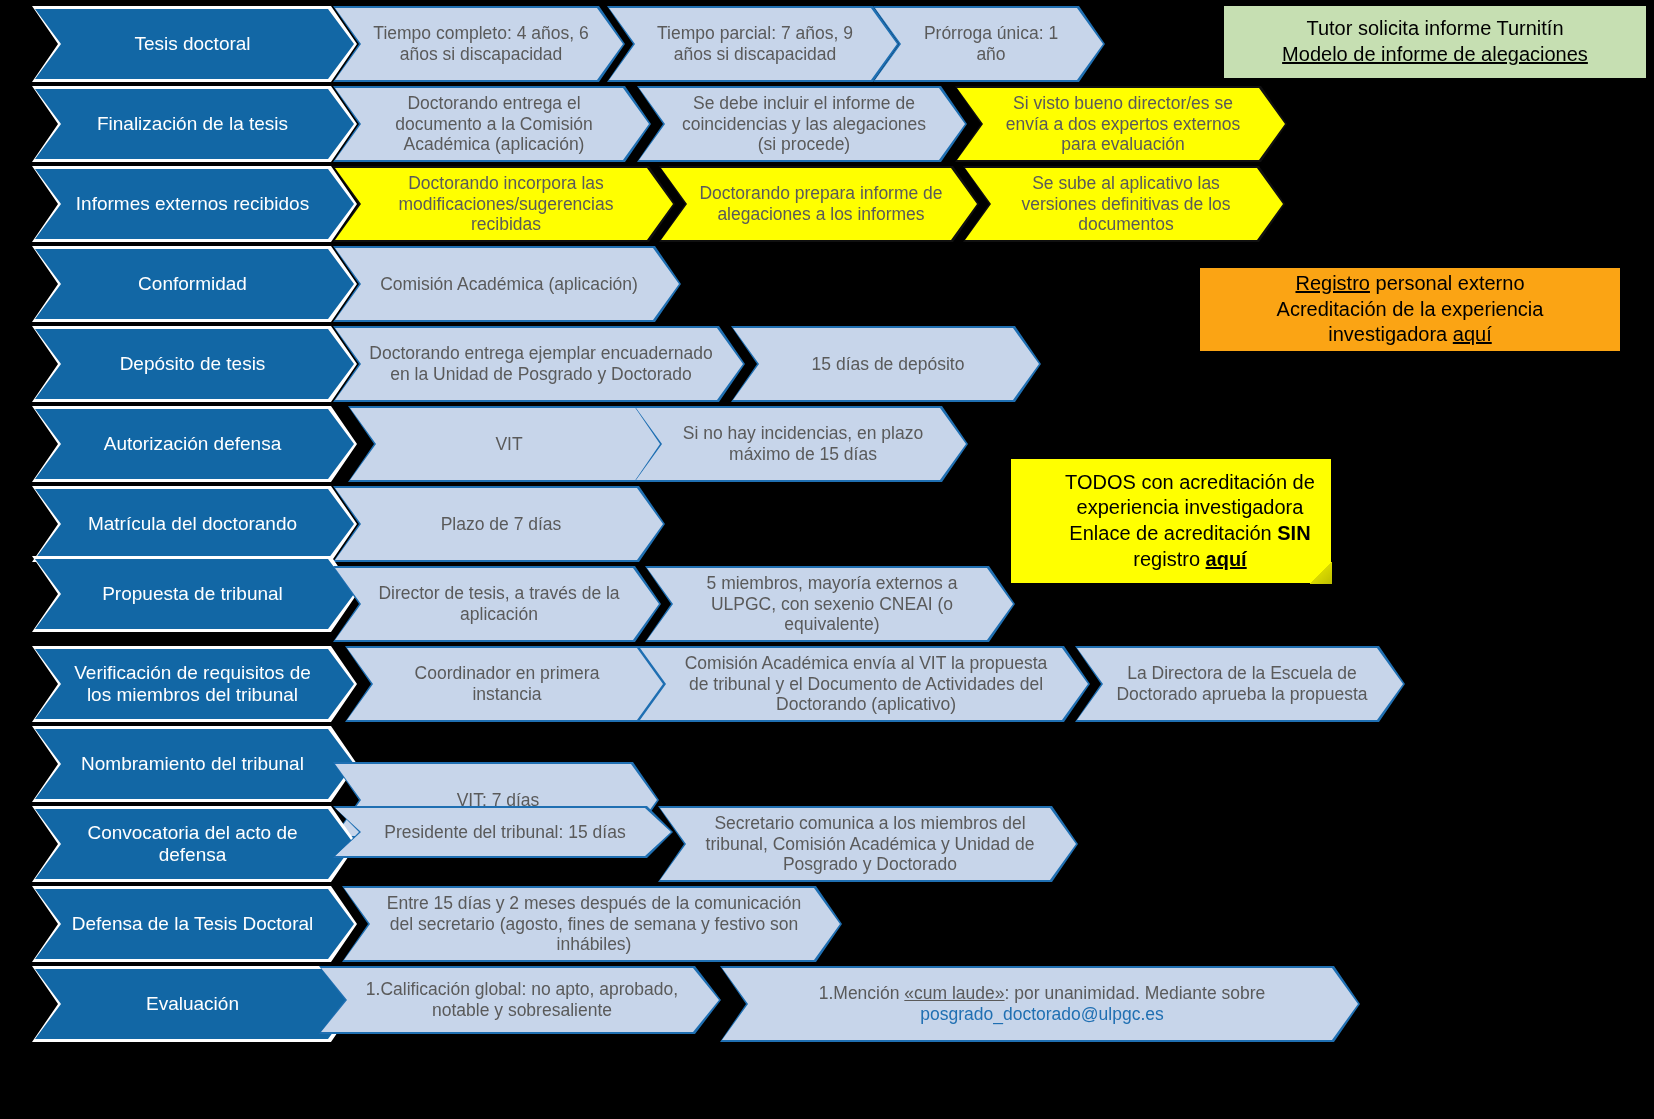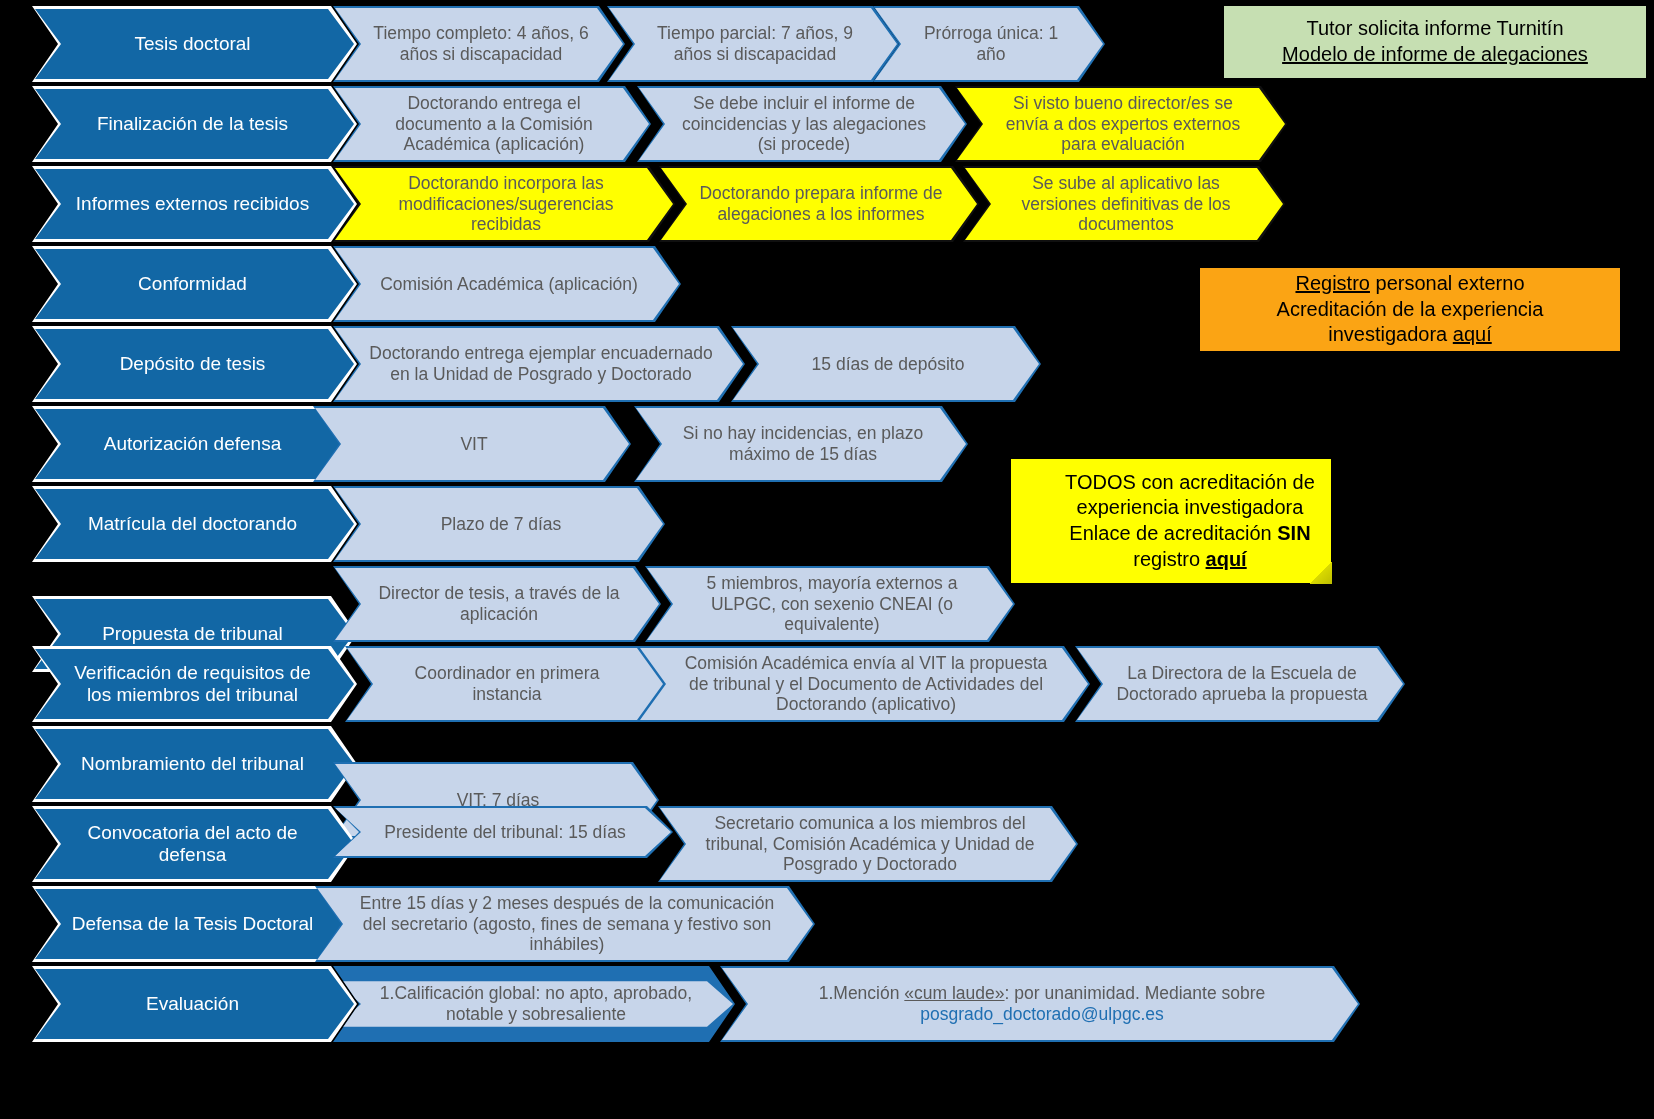--- a/index.html
+++ b/index.html
@@ -199,41 +199,41 @@
       <div class="cwrap" style="position: absolute; left: 731px; top: 326px; width: 310px; height: 76px;">
         <div class="chev lightblue">
           <span class="chev-text">15 días de depósito</span>
         </div>
       </div>
       <div class="label-wrap" style="position: absolute; left: 32px; top: 406px; width: 325px; height: 76px;">
         <div class="chev label">
           <span class="chev-text">Autorización defensa</span>
         </div>
       </div>
-      <div class="cwrap" style="position: absolute; left: 313px; top: 406px; width: 318px; height: 76px;">
+      <div class="cwrap" style="position: absolute; left: 348px; top: 406px; width: 318px; height: 76px;">
         <div class="chev lightblue">
           <span class="chev-text">VIT</span>
         </div>
       </div>
       <div class="cwrap" style="position: absolute; left: 634px; top: 406px; width: 334px; height: 76px;">
         <div class="chev lightblue">
           <span class="chev-text">Si no hay incidencias, en plazo máximo de 15 días</span>
         </div>
       </div>
       <div class="label-wrap" style="position: absolute; left: 32px; top: 486px; width: 325px; height: 76px;">
         <div class="chev label">
           <span class="chev-text">Matrícula del doctorando</span>
         </div>
       </div>
       <div class="cwrap" style="position: absolute; left: 333px; top: 486px; width: 332px; height: 76px;">
         <div class="chev lightblue">
           <span class="chev-text">Plazo de 7 días</span>
         </div>
       </div>
-      <div class="label-wrap" style="position: absolute; left: 32px; top: 596px; width: 325px; height: 76px;">
+      <div class="label-wrap" style="position: absolute; left: 32px; top: 556px; width: 325px; height: 76px;">
         <div class="chev label">
           <span class="chev-text">Propuesta de tribunal</span>
         </div>
       </div>
       <div class="cwrap" style="position: absolute; left: 333px; top: 566px; width: 328px; height: 76px;">
         <div class="chev lightblue">
           <span class="chev-text">Director de tesis, a través de la aplicación</span>
         </div>
       </div>
       <div class="cwrap" style="position: absolute; left: 645px; top: 566px; width: 370px; height: 76px;">
@@ -284,31 +284,31 @@
       <div class="cwrap" style="position: absolute; left: 658px; top: 806px; width: 420px; height: 76px;">
         <div class="chev lightblue">
           <span class="chev-text">Secretario comunica a los miembros del tribunal, Comisión Académica y Unidad de Posgrado y Doctorado</span>
         </div>
       </div>
       <div class="label-wrap" style="position: absolute; left: 32px; top: 886px; width: 325px; height: 76px;">
         <div class="chev label">
           <span class="chev-text">Defensa de la Tesis Doctoral</span>
         </div>
       </div>
-      <div class="cwrap" style="position: absolute; left: 315px; top: 886px; width: 500px; height: 76px; justify-content: flex-end;">
+      <div class="cwrap" style="position: absolute; left: 342px; top: 886px; width: 500px; height: 76px; justify-content: flex-end;">
         <div class="chev lightblue">
           <span class="chev-text">Entre 15 días y 2 meses después de la comunicación del secretario (agosto, fines de semana y festivo son inhábiles)</span>
         </div>
       </div>
       <div class="label-wrap" style="position: absolute; left: 32px; top: 966px; width: 325px; height: 76px;">
         <div class="chev label">
           <span class="chev-text">Evaluación</span>
         </div>
       </div>
-      <div class="cwrap" style="position: absolute; left: 333px; top: 966px; width: 402px; height: 76px; align-items: center;">
+      <div class="cwrap" style="position: absolute; left: 319px; top: 966px; width: 402px; height: 68px;">
         <div class="chev lightblue">
           <span class="chev-text">1.Calificación global: no apto, aprobado, notable y sobresaliente</span>
         </div>
       </div>
       <div class="cwrap" style="position: absolute; left: 720px; top: 966px; width: 640px; height: 76px;">
         <div class="chev lightblue">
           <div style="text-align: center; line-height: 1.22;">
             <div><span>1.Mención </span><span class="lnk">«cum laude»</span><span>: por unanimidad. Mediante sobre</span></div>
             <div class="blue-mail">posgrado_doctorado@ulpgc.es</div>
           </div>

